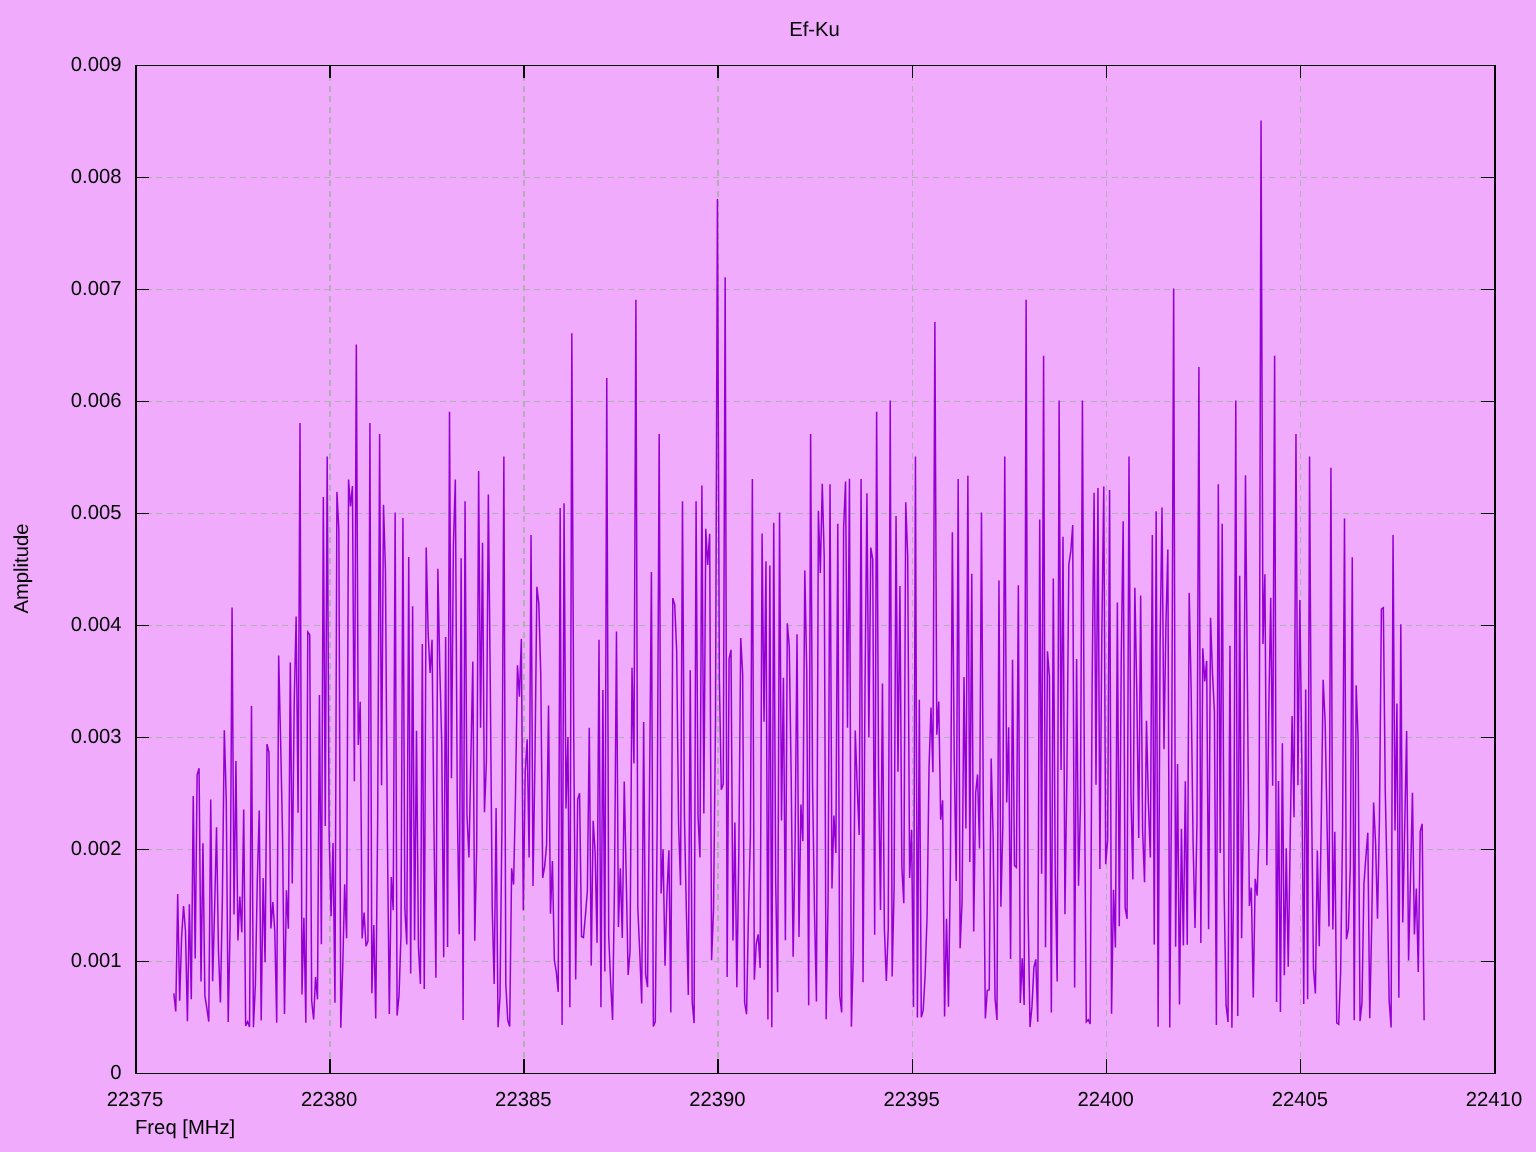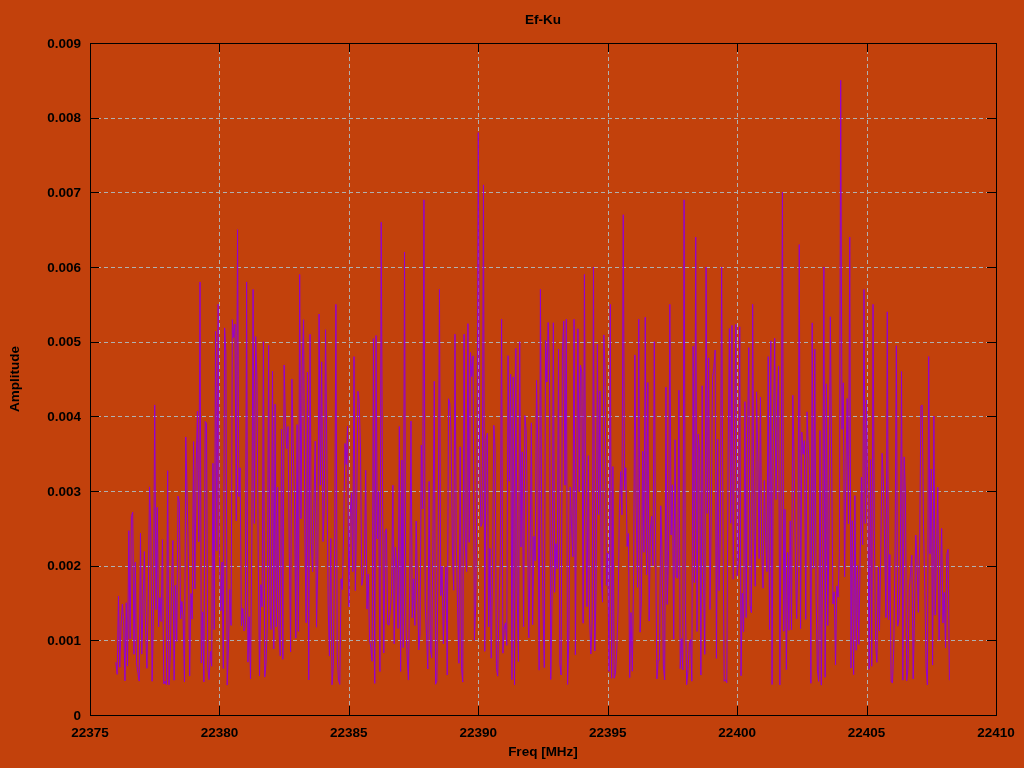--- a/index.html
+++ b/index.html
@@ -1,21 +1,21 @@
 <!DOCTYPE html>
 <html><head>
 <meta charset="utf-8">
 <style>
   html,body{margin:0;padding:0;background:#fff;}
-  #window{position:relative;width:1024px;height:768px;background:#c2410c;overflow:hidden;
-          font-family:"Liberation Sans",sans-serif;color:#000;font-weight:bold;}
+  #window{position:relative;width:1024px;height:768px;background:#f0abfc;overflow:hidden;
+          font-family:"Liberation Sans",sans-serif;color:#000;}
   #chart-svg{position:absolute;left:0;top:0;}
   .chart-title{position:absolute;left:90px;top:12px;width:906px;text-align:center;
                font-size:13.5px;color:#000;}
-  .x-axis-label{position:absolute;left:90px;top:744px;width:906px;text-align:center;
+  .x-axis-label{position:absolute;left:90px;top:744px;width:906px;text-align:left;
                 font-size:13.5px;color:#000;}
   .y-axis-label{position:absolute;left:14px;top:379px;font-size:13.5px;color:#000;
                 transform:translate(-50%,-50%) rotate(-90deg);white-space:nowrap;}
 </style>
 </head>
 <body>
 
 <div id="window">
   <div class="chart-title">Ef-Ku</div>
   <div class="y-axis-label">Amplitude</div>

